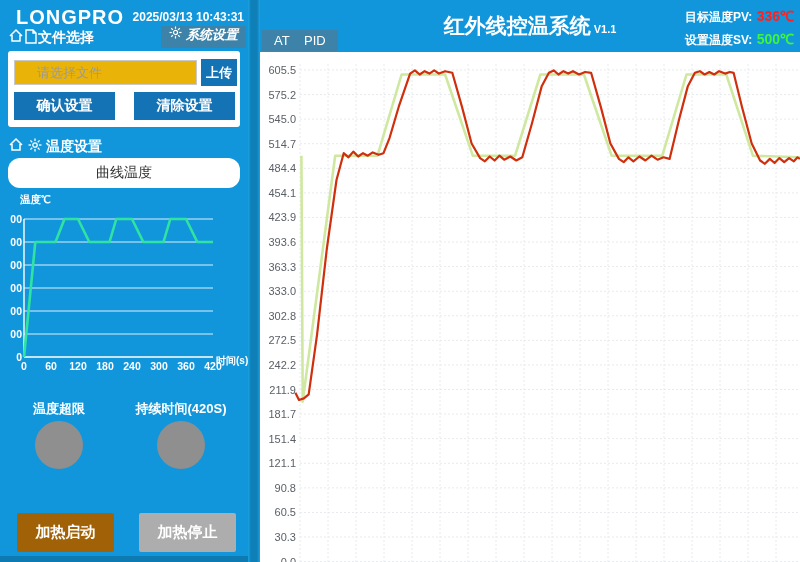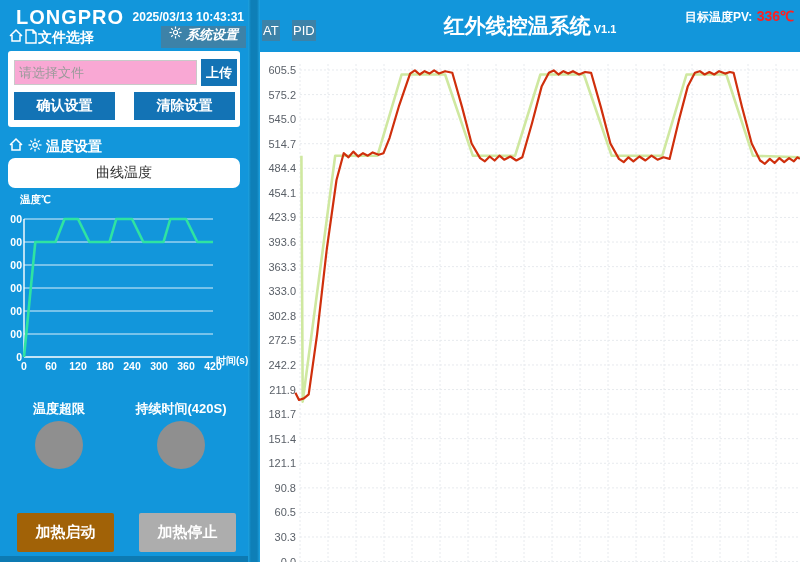--- a/index.html
+++ b/index.html
@@ -8,53 +8,53 @@
 
   
   .left-panel { position:absolute; left:0; top:0; width:248px; height:432px; background:#1296db; }
   .logo { position:absolute; left:16px; top:6px; color:#fff; font-size:20px; font-weight:bold; letter-spacing:1px; }
   .datetime { position:absolute; right:4px; top:10px; color:#fff; font-size:12px; font-weight:bold; }
   .nav-row { position:absolute; left:8px; top:28px; height:20px; display:flex; align-items:center; color:#fff; }
   .nav-label { font-size:14px; font-weight:bold; color:#fff; }
   .sys-btn { position:absolute; right:2px; top:26px; height:22px; padding:0 8px; background:#3d82a8; color:#fff;
              font-size:13px; font-weight:bold; display:flex; align-items:flex-start; gap:4px; border:none; cursor:pointer;font-style:italic; }
   .file-card { position:absolute; left:8px; top:51px; width:232px; height:76px; background:#fff; border-radius:3px; }
-  .file-input { position:absolute; left:6px; top:9px; width:183px; height:25px; border:1px solid #c9c9c9; background:#f9a8d4;
-                font-size:13px; color:#555; padding-left:4px; font-family:"Liberation Sans",sans-serif; }
+  .file-input { position:absolute; left:6px; top:9px; width:183px; height:25px; border:1px solid #c9c9c9; background:#eab308;
+                font-size:13px; color:#555; padding-left:22px; font-family:"Liberation Sans",sans-serif; }
   .file-input::placeholder { color:#9a9a9a; }
   .input-file-icon { position:absolute; left:11px; top:14px; }
   .upload-btn { position:absolute; left:193px; top:8px; width:36px; height:27px; background:#1373b5; color:#fff;
                 border:none; font-size:13px; font-weight:bold; cursor:pointer; }
   .blue-btn { position:absolute; top:41px; width:101px; height:28px; background:#1373b5; color:#fff; border:none;
               font-size:14px; font-weight:bold; cursor:pointer; }
   .confirm-btn { left:6px; }
   .clear-btn { left:126px; }
   .temp-row { position:absolute; left:8px; top:138px; height:18px; display:flex; align-items:center; gap:4px; }
-  .curve-box { position:absolute; left:8px; top:158px; width:232px; height:30px; background:#fff; border-radius:7px;
+  .curve-box { position:absolute; left:8px; top:158px; width:232px; height:30px; background:#fff; border-radius:12px;
                display:flex; align-items:center; justify-content:center; font-size:14px; color:#333; cursor:pointer; }
   .mini-chart { position:absolute; left:10px; top:192px; }
   .ind-label { position:absolute; top:400px; color:#fff; font-size:13px; font-weight:bold; text-align:center; }
   .ind-label.first { left:9px; width:100px; }
   .ind-label.second { left:126px; width:110px; }
   .ind-circle { position:absolute; top:421px; width:48px; height:48px; border-radius:50%; background:#8f8f8f; }
   .ind-circle.first { left:35px; }
   .ind-circle.second { left:157px; }
   .ctl-btn { position:absolute; top:513px; width:97px; height:39px; border:none; color:#fff; font-size:15px;
              font-weight:bold; cursor:pointer; border-radius:2px; }
   .start-btn { left:17px; background:#a16207; }
   .stop-btn { left:139px; background:#adadad; }
   .bottom-strip { position:absolute; left:0; top:556px; width:248px; height:6px; background:#0d7ab2; }
 
   
   .divider { position:absolute; left:248px; top:0; width:12px; height:562px;
              background:linear-gradient(90deg,#1ca2e2 0%,#0e7fb7 25%,#0e7fb7 75%,#1ca2e2 100%); }
 
   
   .right-header { position:absolute; left:260px; top:0; width:540px; height:52px; background:#1296db; }
-  .mode-btn { position:absolute; top:20px; height:21px; padding:0 1px; background:#3d82a8; color:#fff; border:none;
+  .mode-btn { position:absolute; top:30px; height:21px; padding:0 12px; background:#3d82a8; color:#fff; border:none;
               font-size:13px; cursor:pointer; }
   .at-btn { left:2px; }
   .pid-btn { left:32px; }
   .main-title { position:absolute; left:0; right:0; top:12px; text-align:center; color:#fff; }
   .main-title .t { font-size:21px; font-weight:bold; }
   .main-title .v { font-size:11px; font-weight:bold; margin-left:3px; }
   .pvsv { position:absolute; right:6px; top:5px; text-align:right; line-height:21px; }
   .pvsv .lab { color:#fff; font-size:12px; font-weight:bold; }
   .pvsv .val { font-size:14px; font-weight:bold; }
   .pv-val { color:#ff2020; }
@@ -185,20 +185,24 @@
 <div class="right-header">
   <div class="main-title">
     <span class="t">红外线控温系统</span><span class="v">V1.1</span>
   </div>
   <button class="mode-btn at-btn">AT</button>
   <button class="mode-btn pid-btn">PID</button>
   <div class="pvsv">
     <div>
       <span class="lab">目标温度PV:</span>
       <span class="val pv-val">336℃</span>
+    </div>
+    <div>
+      <span class="lab">设置温度SV:</span>
+      <span class="val sv-val">500℃</span>
     </div>
   </div>
 </div>
 
 <div class="chart-panel">
   <svg id="main-chart" width="540" height="510">
       <line x1="40" y1="12" x2="40" y2="510" stroke="#e7eaee" stroke-width="1" stroke-dasharray="2,2"></line>
       <line x1="68" y1="12" x2="68" y2="510" stroke="#e7eaee" stroke-width="1" stroke-dasharray="2,2"></line>
       <line x1="96" y1="12" x2="96" y2="510" stroke="#e7eaee" stroke-width="1" stroke-dasharray="2,2"></line>
       <line x1="124" y1="12" x2="124" y2="510" stroke="#e7eaee" stroke-width="1" stroke-dasharray="2,2"></line>

